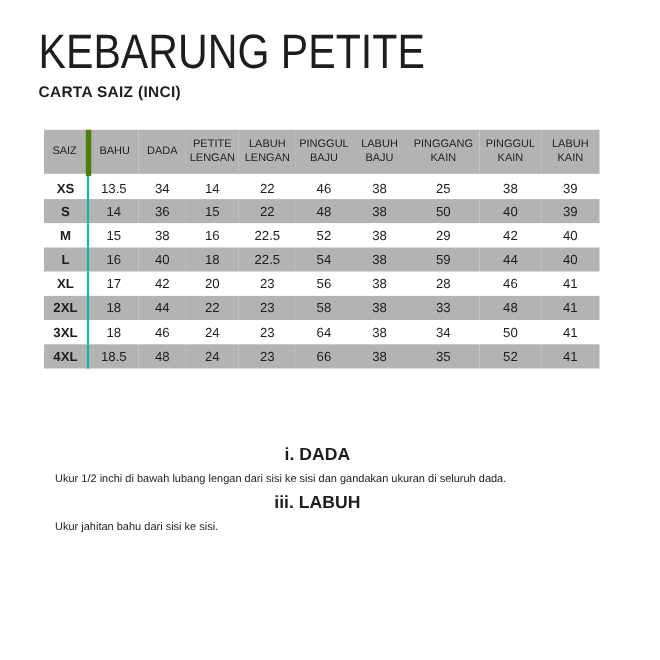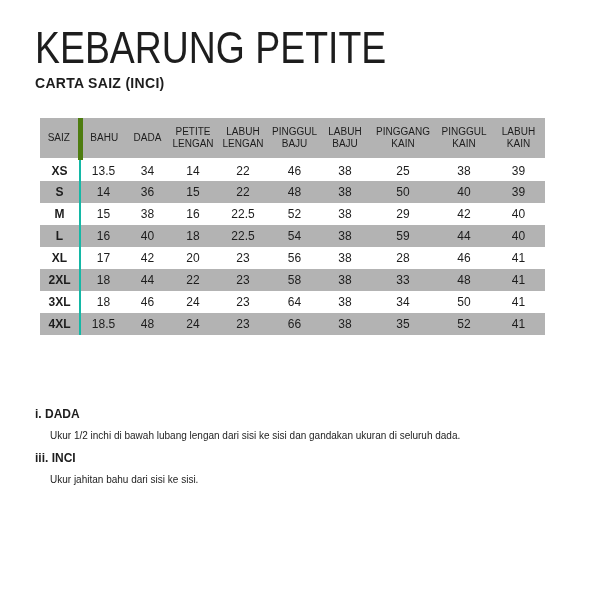--- a/index.html
+++ b/index.html
@@ -59,23 +59,24 @@
     background: #ffffff;
   }
   table.size-chart tbody tr.alt td { background: #b3b3b3; }
   table.size-chart tbody td.size-label {
     font-weight: 700;
     border-right: 2px solid #14b8a6;
   }
 
   .notes { margin-top: 68px; }
   .note-label {
-    font-size: 12px;
+    font-size: 16px;
     font-weight: 700;
     line-height: 22px;
+    text-align: center;
   }
   .note-desc {
     font-size: 10px;
     font-weight: 400;
     line-height: 22px;
     padding-left: 15px;
   }
 </style>
 </head>
 <body>
@@ -214,18 +215,18 @@
   </table>
 
   <div class="notes">
       <div>
         <div class="note-label">i. DADA</div>
         <div class="note-desc">Ukur 1/2 inchi di bawah lubang lengan dari sisi ke sisi dan gandakan ukuran di seluruh dada.</div>
       </div>
       <div>
       </div>
       <div>
-        <div class="note-label">iii. INCI</div>
+        <div class="note-label">iii. LABUH</div>
         <div class="note-desc">Ukur jahitan bahu dari sisi ke sisi.</div>
       </div>
     </div>
 
 </div>
 
 </body></html>

